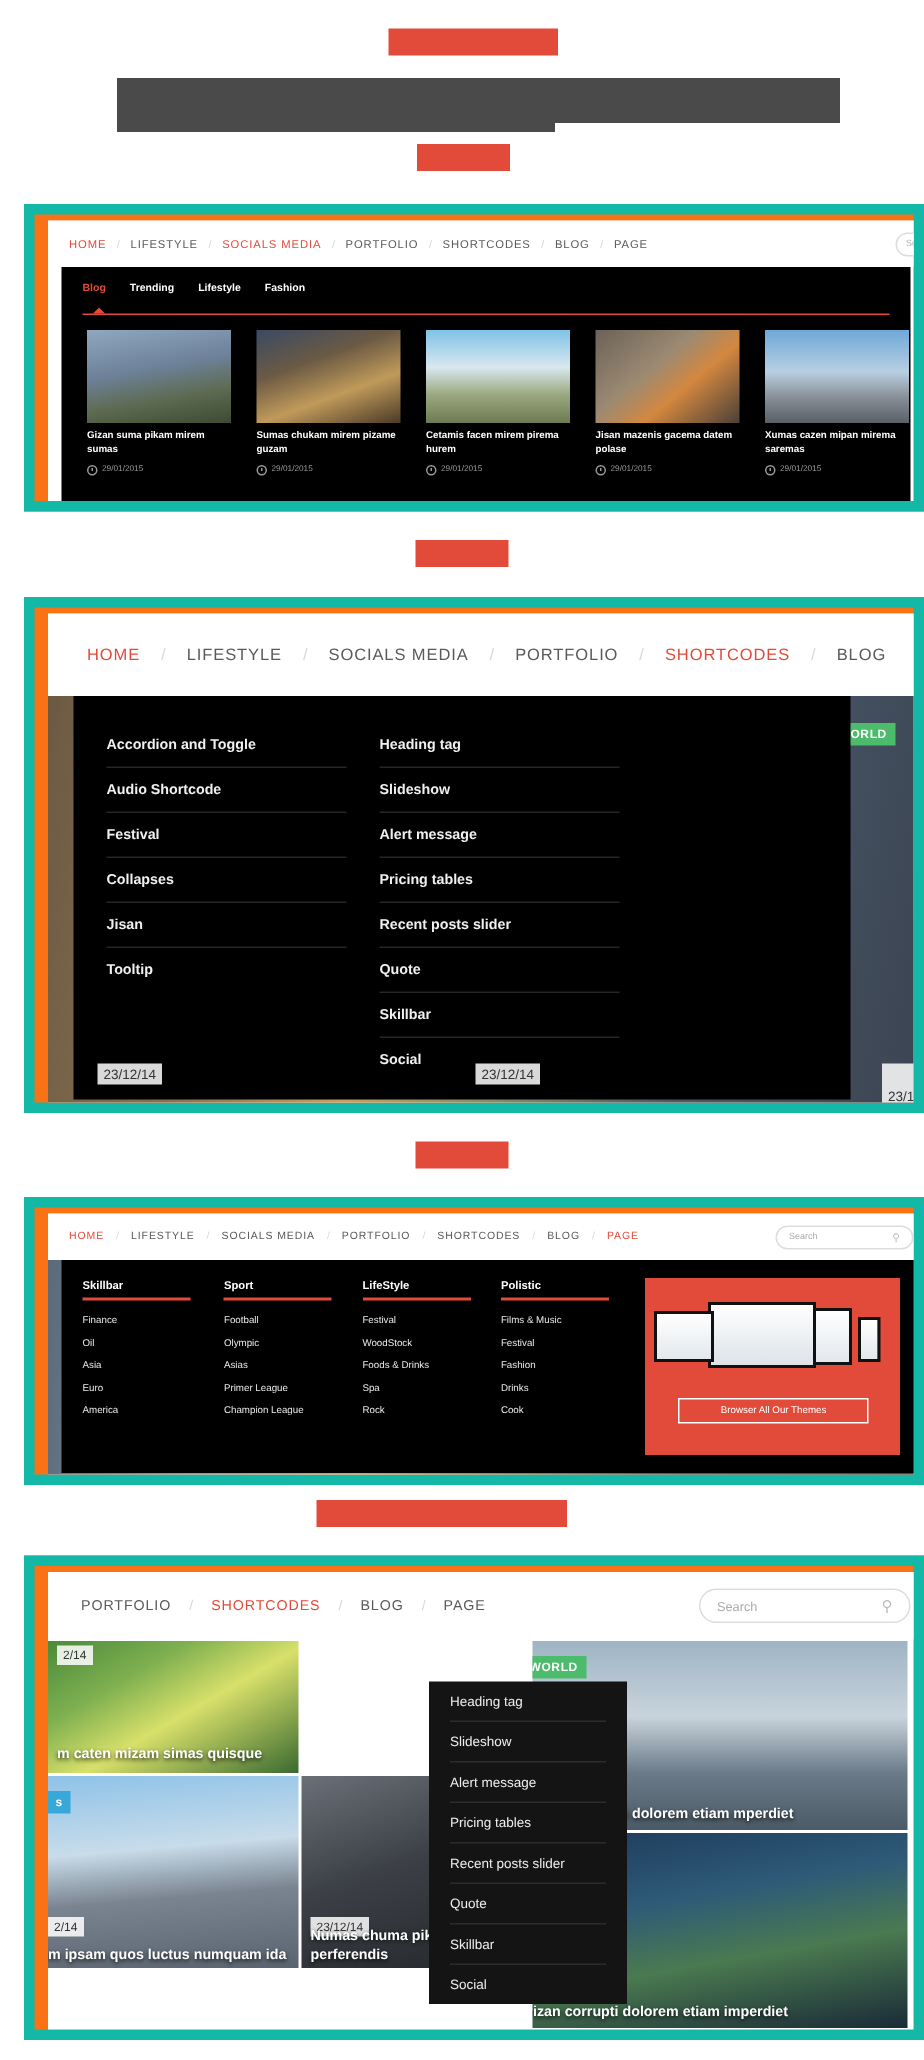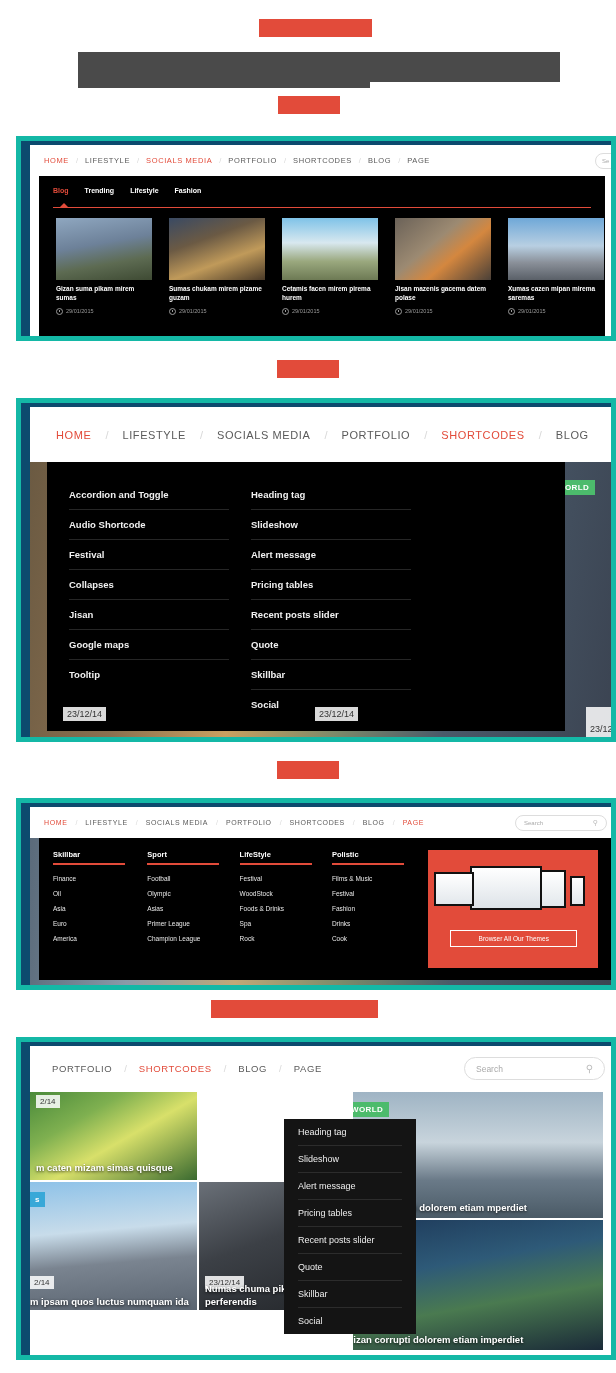--- a/index.html
+++ b/index.html
@@ -12,22 +12,22 @@
   .page { position: relative; width: 616px; height: 1373px; background: #fff; }
 
   
   .redact { position: absolute; }
   .redact.red  { background: #e24b3a; }
   .redact.dark { background: #4a4a4a; }
 
   
   .section {
     position: absolute;
-    background: #0c4a6e;
-    border: 5px solid #14b8a6;
+    background: #f97316;
+    border: 7px solid #14b8a6;
     overflow: hidden;
   }
   .browser-inner { position: absolute; background: #ffffff; overflow: hidden; }
 
   
   .topnav {
     display: flex; align-items: center;
     background: #fff;
     width: 100%;
     white-space: nowrap;
@@ -239,21 +239,20 @@
       </div>
 
       <div class="darkpanel" style="position:absolute;left:17px;top:55px;width:518px;height:269px;padding:18px 22px;">
         <div style="display:flex;gap:0;font-weight:bold;">
           <ul class="mlist" style="width:160px;font-size:9.5px;margin-right:22px;">
             <li style="padding:9px 0;">Accordion and Toggle</li>
             <li style="padding:9px 0;">Audio Shortcode</li>
             <li style="padding:9px 0;">Festival</li>
             <li style="padding:9px 0;">Collapses</li>
             <li style="padding:9px 0;">Jisan</li>
-            <li style="padding:9px 0;">Google maps</li>
             <li style="padding:9px 0;">Tooltip</li>
           </ul>
           <ul class="mlist" style="width:160px;font-size:9.5px;margin-right:22px;">
             <li style="padding:9px 0;">Heading tag</li>
             <li style="padding:9px 0;">Slideshow</li>
             <li style="padding:9px 0;">Alert message</li>
             <li style="padding:9px 0;">Pricing tables</li>
             <li style="padding:9px 0;">Recent posts slider</li>
             <li style="padding:9px 0;">Quote</li>
             <li style="padding:9px 0;">Skillbar</li>

